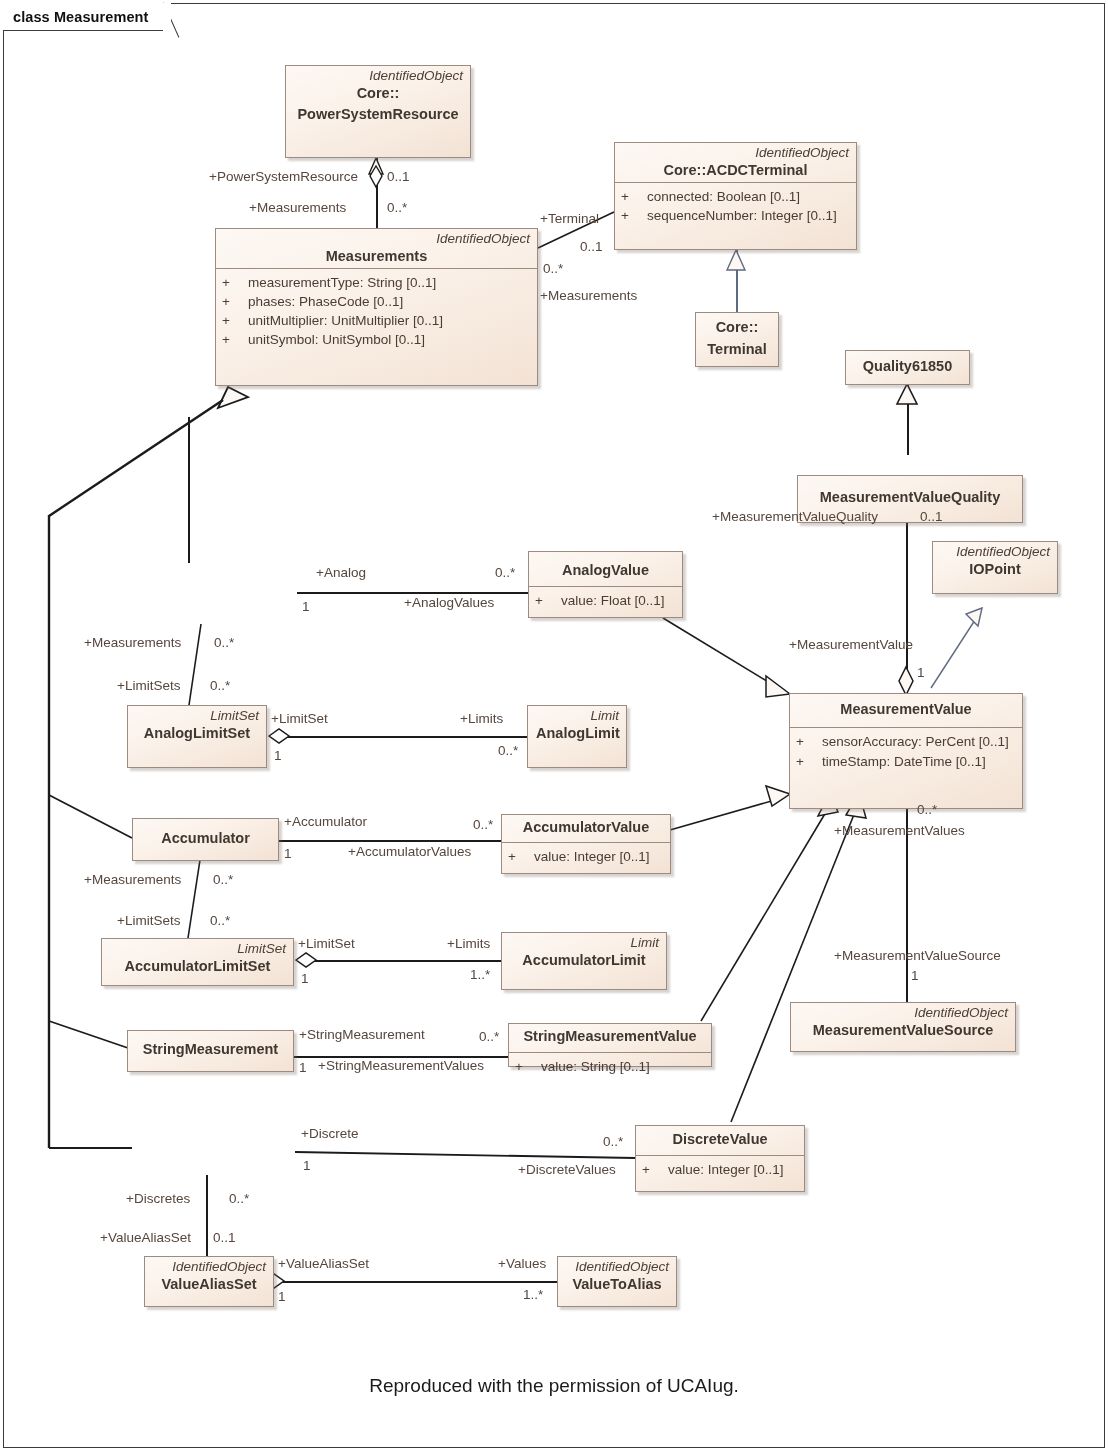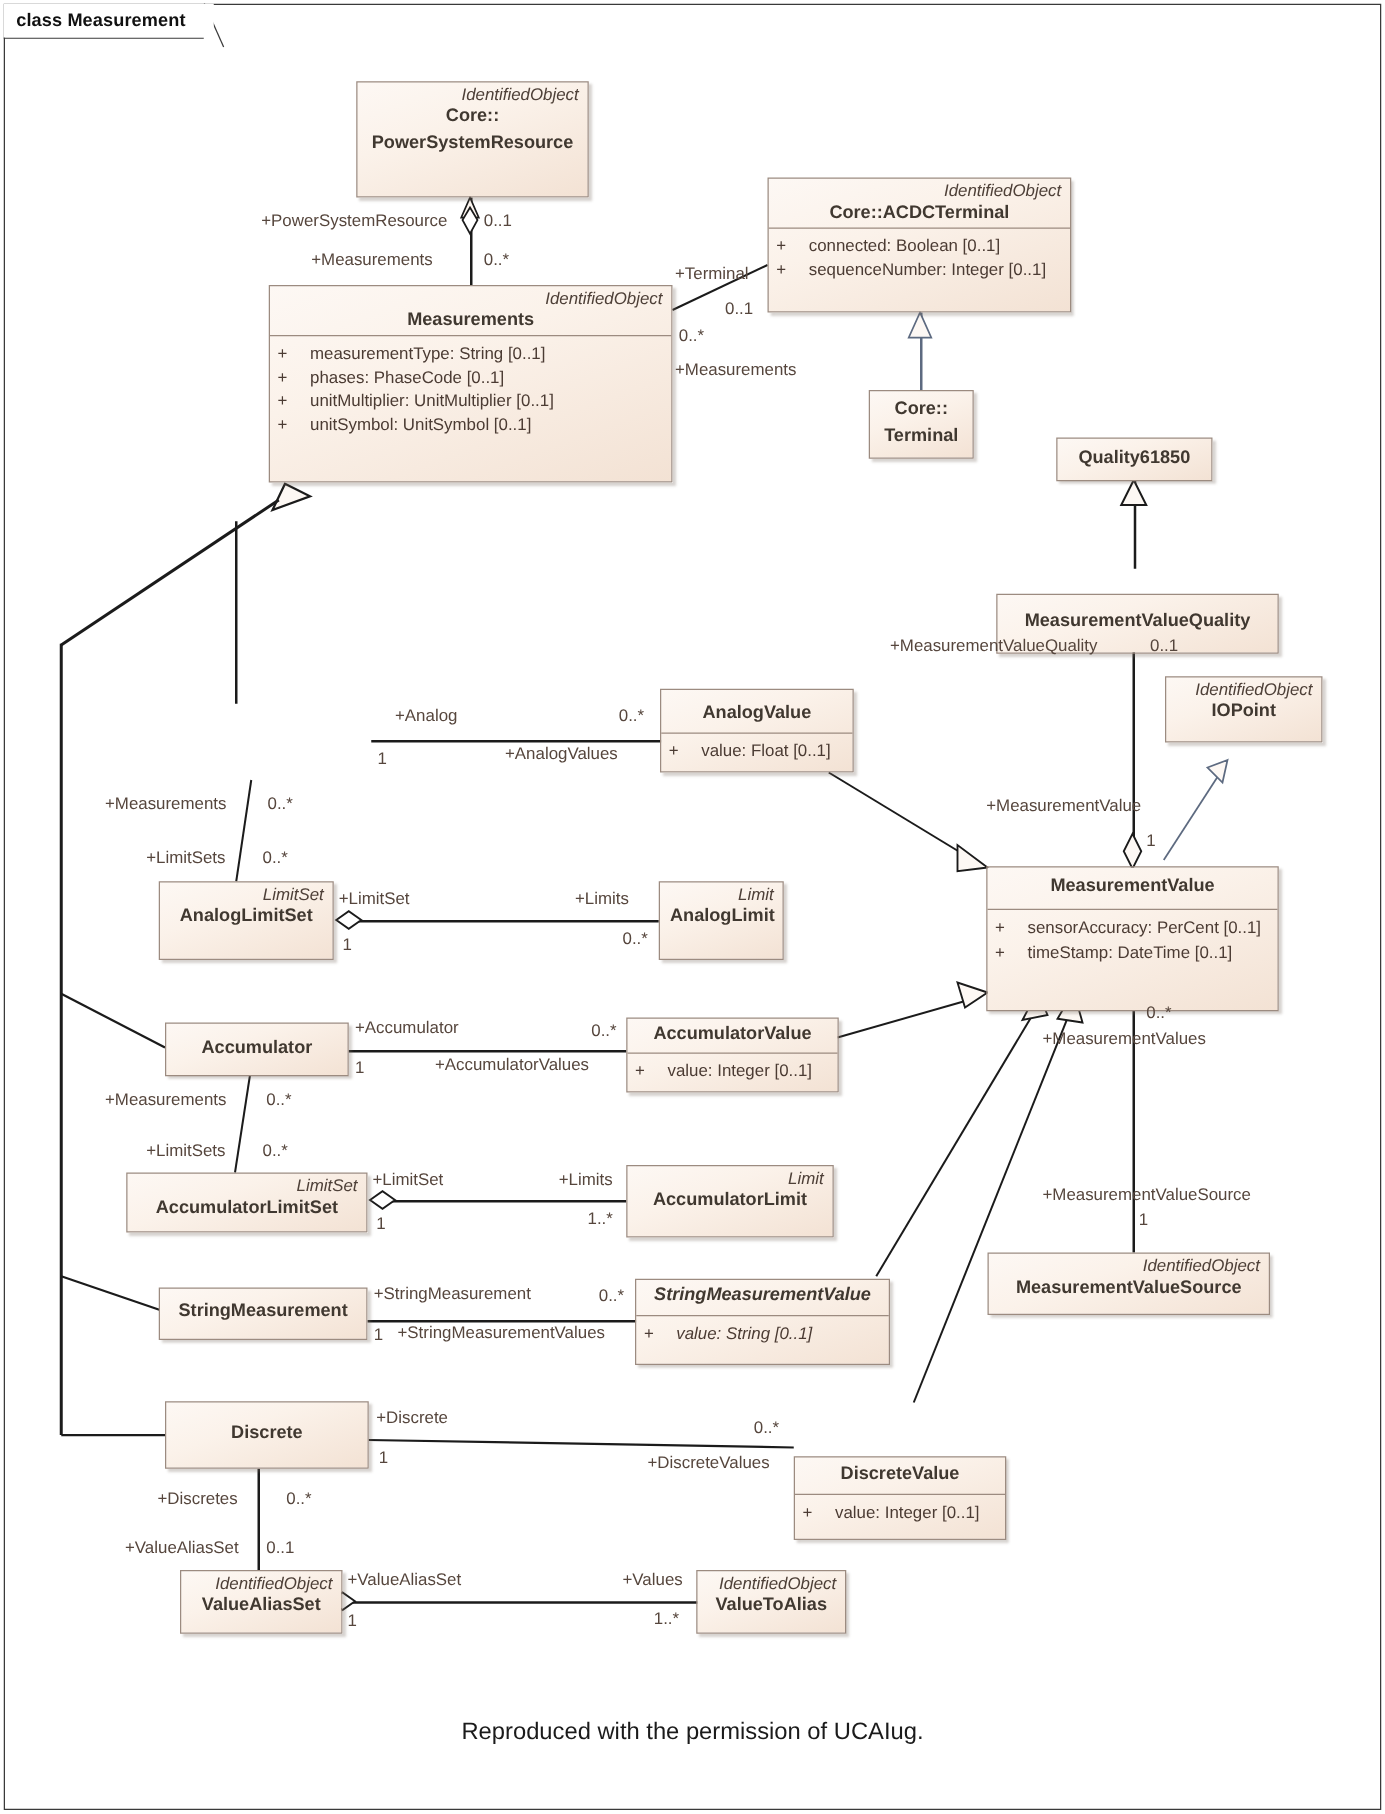--- a/index.html
+++ b/index.html
@@ -338,35 +338,32 @@
 
   <div class="cls" style="left:501px; top:932px; width:166px; height:58px;">
     <div class="stereo">Limit</div>
     <div class="nm">AccumulatorLimit</div>
   </div>
 
   <div class="cls centered" style="left:127px; top:1030px; width:167px; height:42px;">
     <div class="nm">StringMeasurement</div>
   </div>
 
-  <div class="cls" style="left:508px; top:1023px; width:204px; height:69px;font-style:italic;">
+  <div class="cls" style="left:508px; top:1023px; width:204px; height:44px;">
     <div class="nm" style="padding-top:4px;">StringMeasurementValue</div>
     <div class="attrs" style="margin-top:4px;">
       <div class="attr">
         <span class="vis">+</span>
         <span>value: String [0..1]</span>
       </div>
     </div>
   </div>
 
-  <div class="cls centered" style="left:132px; top:1121px; width:163px; height:54px;">
-    <div class="nm">Discrete</div>
-  </div>
-
-  <div class="cls" style="left:635px; top:1125px; width:170px; height:67px;margin-top:40px;">
+
+  <div class="cls" style="left:635px; top:1125px; width:170px; height:67px;">
     <div class="nm" style="padding-top:5px;">DiscreteValue</div>
     <div class="attrs" style="margin-top:4px;">
       <div class="attr">
         <span class="vis">+</span>
         <span>value: Integer [0..1]</span>
       </div>
     </div>
   </div>
 
   <div class="cls" style="left:144px; top:1256px; width:130px; height:51px;">

